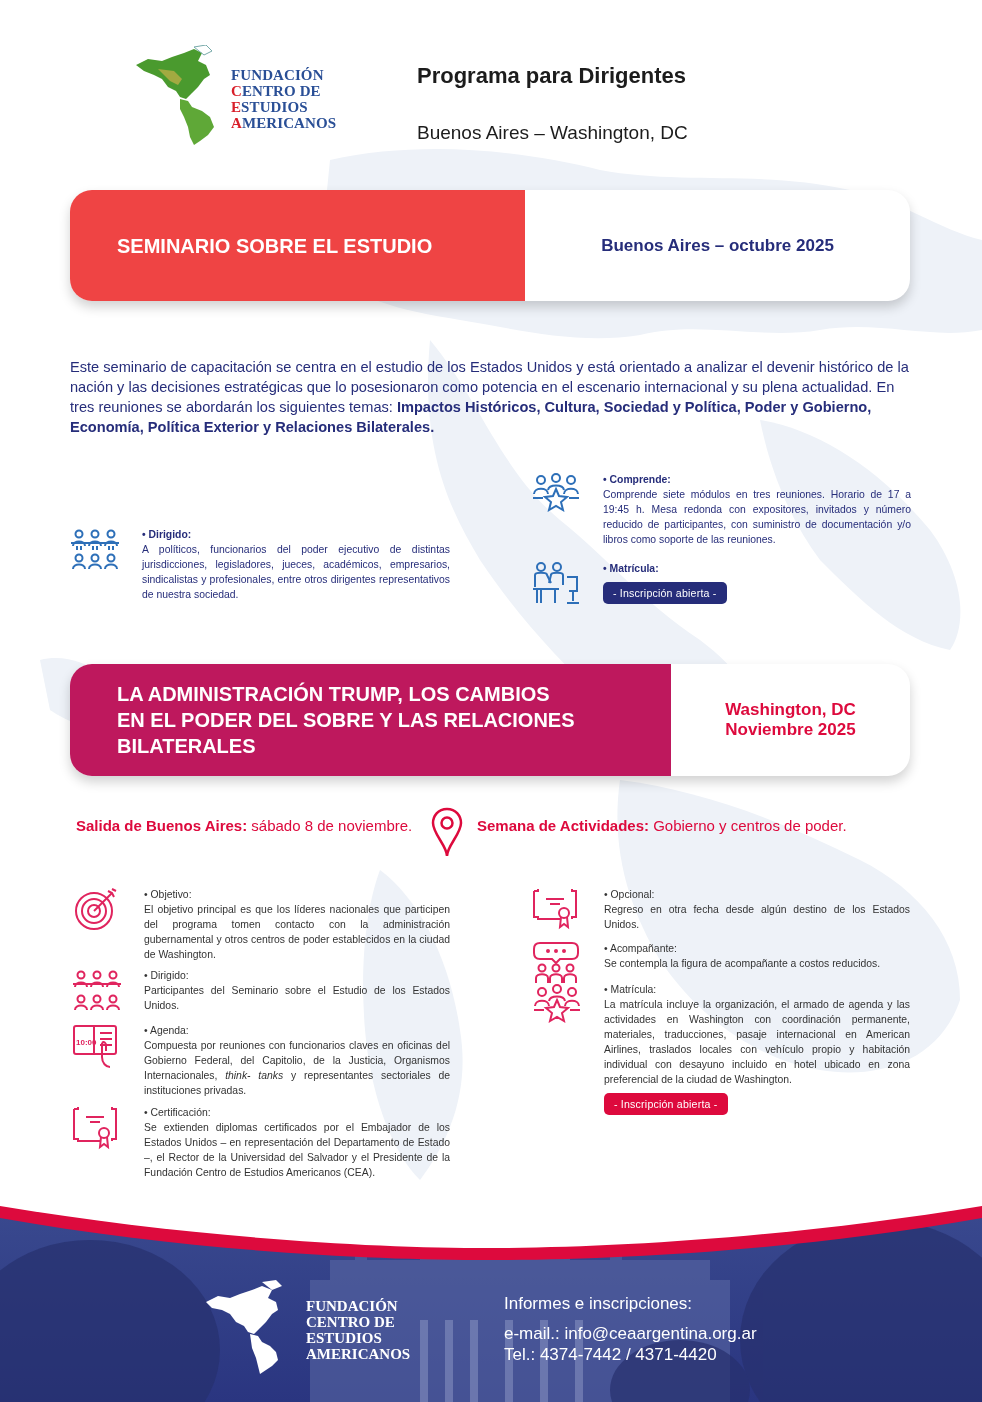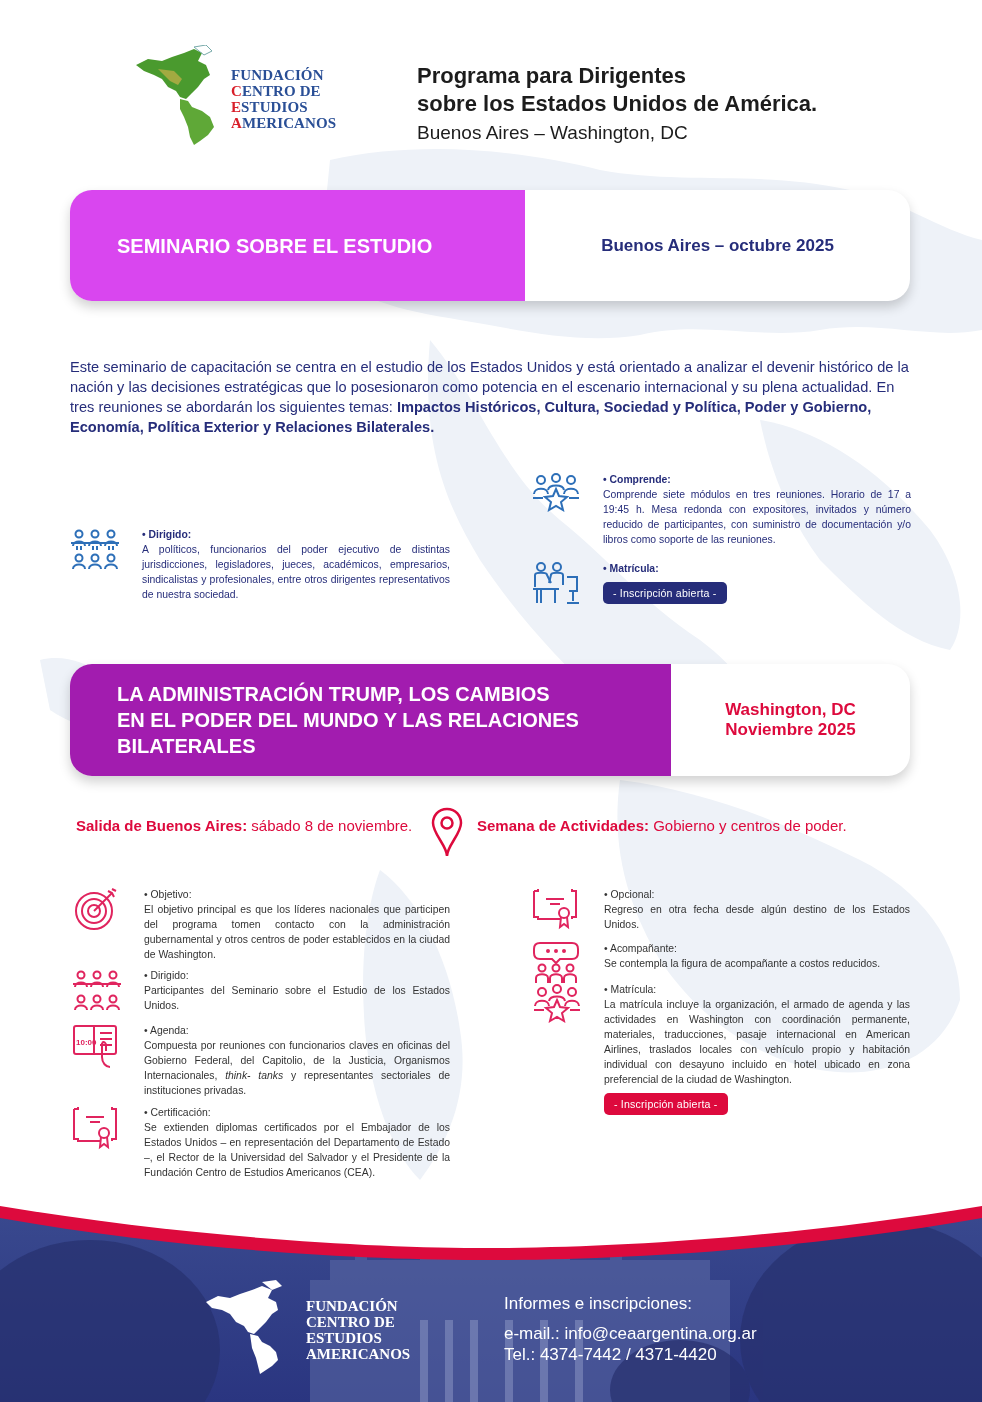--- a/index.html
+++ b/index.html
@@ -36,25 +36,25 @@
   .banner {
     position: absolute; left: 70px; width: 840px;
     border-radius: 22px; overflow: hidden; display: flex;
     box-shadow: 0 6px 12px rgba(0,0,0,0.18);
     background: #fff;
   }
   .banner .left { display: flex; align-items: center; color: #fff; font-weight: bold; }
   .banner .right { flex: 1; display: flex; align-items: center; justify-content: center; text-align: center; font-weight: bold; }
 
   .banner1 { top: 190px; height: 111px; }
-  .banner1 .left { width: 455px; background: #d946ef; padding-left: 47px; font-size: 20px; line-height: 26px; }
+  .banner1 .left { width: 455px; background: #ef4444; padding-left: 47px; font-size: 20px; line-height: 26px; }
   .banner1 .right { color: #262d7a; font-size: 17px; }
 
   .banner2 { top: 664px; height: 112px; }
-  .banner2 .left { width: 601px; background: #a21caf; padding-left: 47px; font-size: 20px; line-height: 26px; }
+  .banner2 .left { width: 601px; background: #be185d; padding-left: 47px; font-size: 20px; line-height: 26px; }
   .banner2 .right { color: #dd0a3d; font-size: 17px; line-height: 20px; }
 
   
   .intro {
     position: absolute; left: 70px; top: 357px; width: 842px;
     font-size: 14.6px; line-height: 20px; color: #262d7a;
   }
   .intro b { font-weight: bold; }
 
   
@@ -123,21 +123,20 @@
     <div class="logo-text">
       <div>FUNDACIÓN</div>
       <div><span class="r">C</span><span>ENTRO DE</span></div>
       <div><span class="r">E</span><span>STUDIOS</span></div>
       <div><span class="r">A</span><span>MERICANOS</span></div>
     </div>
   </div>
 
   <div class="header-title">
     <div>Programa para Dirigentes</div>
-    <div>sobre los Estados Unidos de América.</div>
   </div>
   <div class="header-sub">Buenos Aires – Washington, DC</div>
 
   <div class="banner banner1">
     <div class="left">
       <div>
         <div>SEMINARIO SOBRE EL ESTUDIO</div>
       </div>
     </div>
     <div class="right">Buenos Aires – octubre 2025</div>
@@ -210,21 +209,21 @@
     <div class="txt">
       <div class="ttl">Matrícula:</div>
       <span class="pill blue-pill">-  Inscripción abierta  -</span>
     </div>
   </div>
 
   <div class="banner banner2">
     <div class="left">
       <div>
         <div>LA ADMINISTRACIÓN TRUMP, LOS CAMBIOS</div>
-        <div>EN EL PODER DEL MUNDO Y LAS RELACIONES</div>
+        <div>EN EL PODER DEL SOBRE Y LAS RELACIONES</div>
         <div>BILATERALES</div>
       </div>
     </div>
     <div class="right">
       <div>
         <div>Washington, DC</div>
         <div>Noviembre 2025</div>
       </div>
     </div>
   </div>

